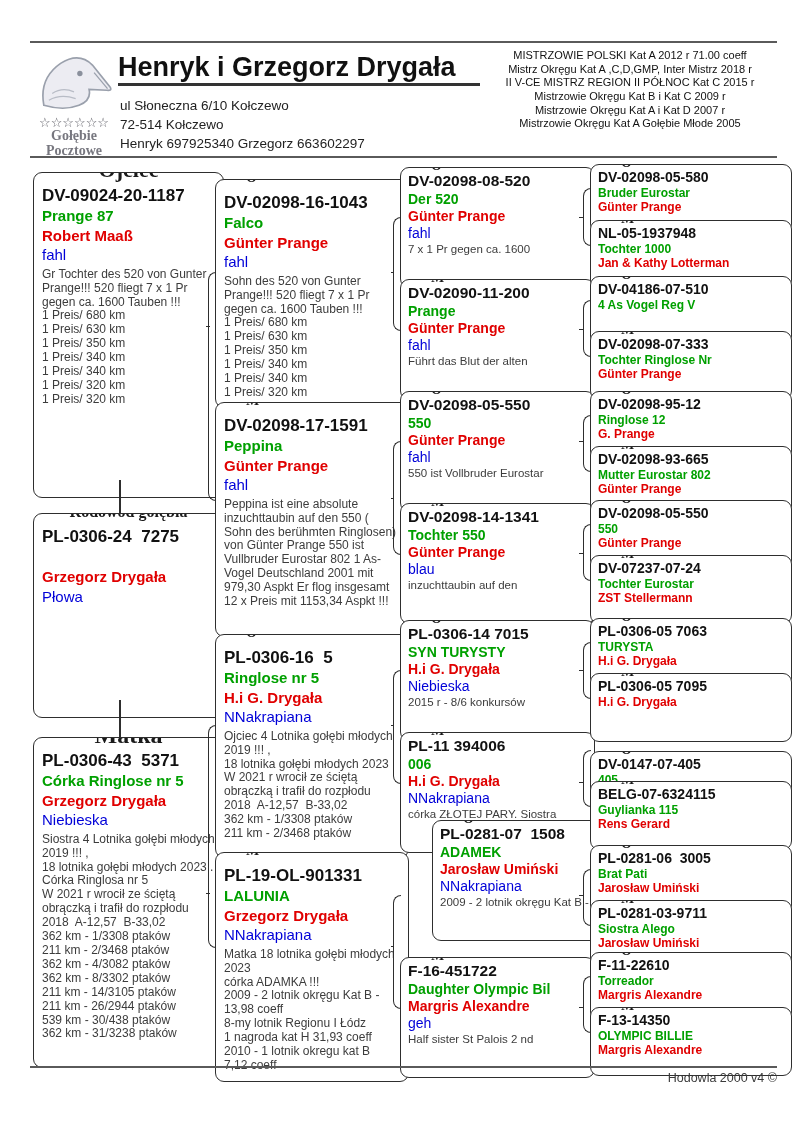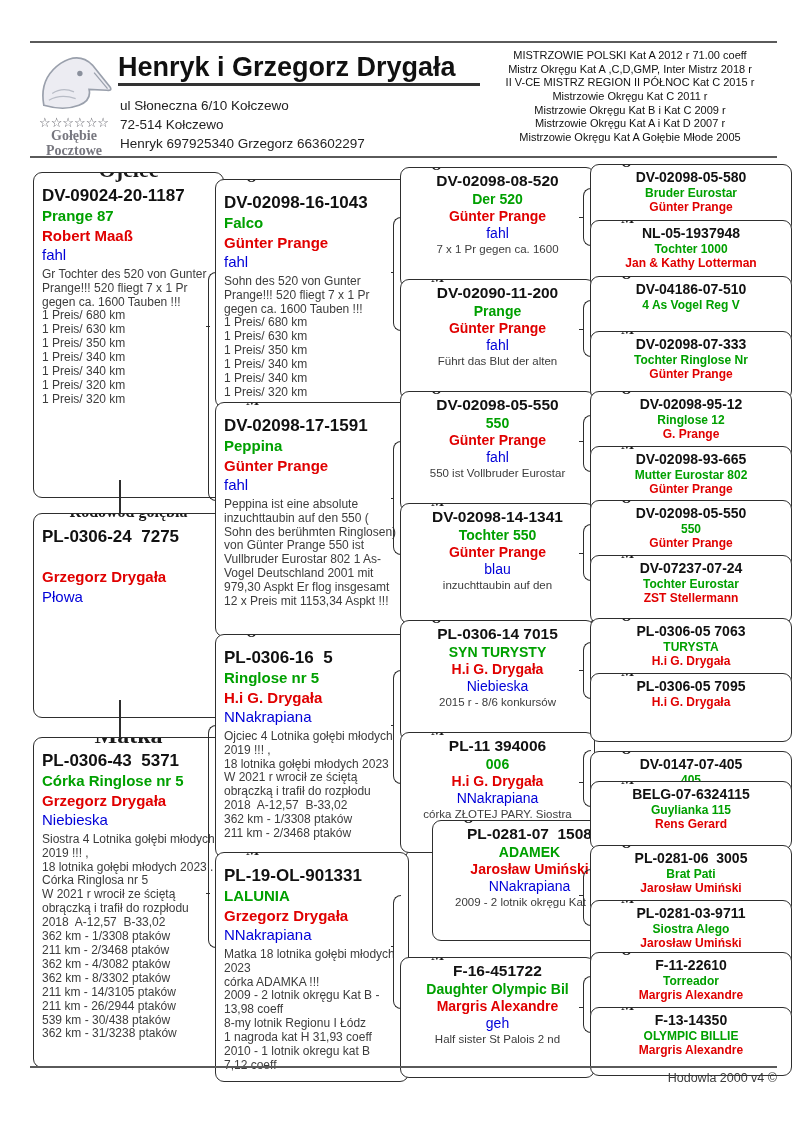--- a/index.html
+++ b/index.html
@@ -17,21 +17,21 @@
   .achv{position:absolute;left:483px;top:49px;width:294px;font-size:11px;line-height:1.24;
         text-align:center;color:#111;}
   
   .box{position:absolute;border:1.5px solid #2e2e2e;border-radius:9px;background:#fff;
        overflow:hidden;}
   .c1{left:33px;width:173px;}
   .c2{left:215px;width:176px;margin-top:12px;}
   .c3{left:400px;width:179px;}
   .c4{left:590px;width:186px;}
   .pad{padding:12px 8px 4px 8px;}
-  .pad-s{padding:4px 7px 14px 7px;text-align:center;}
+  .pad-s{padding:4px 7px 14px 7px;}
   .legend{position:absolute;background:#fff;font-family:"Liberation Serif",serif;
           font-weight:bold;color:#1a1a1a;white-space:nowrap;}
   .lg-om{top:-9px;left:24px;font-size:14px;padding:0 6px;line-height:1;}
   .lg-oj{top:-14px;left:50%;transform:translateX(-50%);font-size:22px;padding:0 7px;line-height:1;}
   .lg-ma{top:-15px;left:50%;transform:translateX(-50%);font-size:24px;padding:0 7px;line-height:1;}
   .lg-ro{top:-10px;left:50%;transform:translateX(-50%);font-size:16px;padding:0 6px;line-height:1;}
   .ring{font-weight:bold;color:#111;font-size:17px;line-height:1.25;white-space:pre-wrap;}
   .pname{font-weight:bold;color:#00A000;font-size:15px;line-height:1.3;}
   .owner{font-weight:bold;color:#E00000;font-size:15px;line-height:1.3;}
   .pcolor{font-weight:normal;color:#0000D8;font-size:15px;line-height:1.3;}
@@ -73,21 +73,20 @@
   <div class="addr">
     <div>ul Słoneczna 6/10 Kołczewo</div>
     <div>72-514 Kołczewo</div>
     <div>Henryk 697925340 Grzegorz 663602297</div>
   </div>
 
   <div class="achv">
     <div>MISTRZOWIE POLSKI Kat A  2012 r 71.00 coeff</div>
     <div>Mistrz Okręgu Kat A ,C,D,GMP, Inter Mistrz 2018 r</div>
     <div>II V-CE MISTRZ REGION II PÓŁNOC Kat C 2015 r</div>
-    <div>Mistrzowie Okręgu Kat C 2011 r</div>
     <div>Mistrzowie Okręgu Kat B i Kat C 2009 r</div>
     <div>Mistrzowie Okręgu Kat A i Kat D 2007 r</div>
     <div>Mistrzowie Okręgu Kat A Gołębie Młode 2005</div>
   </div>
 
   <div class="box c1 pad" style="top:172px;height:308px;">
     <span class="legend lg-oj">Ojciec</span>
     <div class="ring">DV-09024-20-1187</div>
     <div class="pname">Prange 87</div>
     <div class="owner">Robert Maaß</div>

